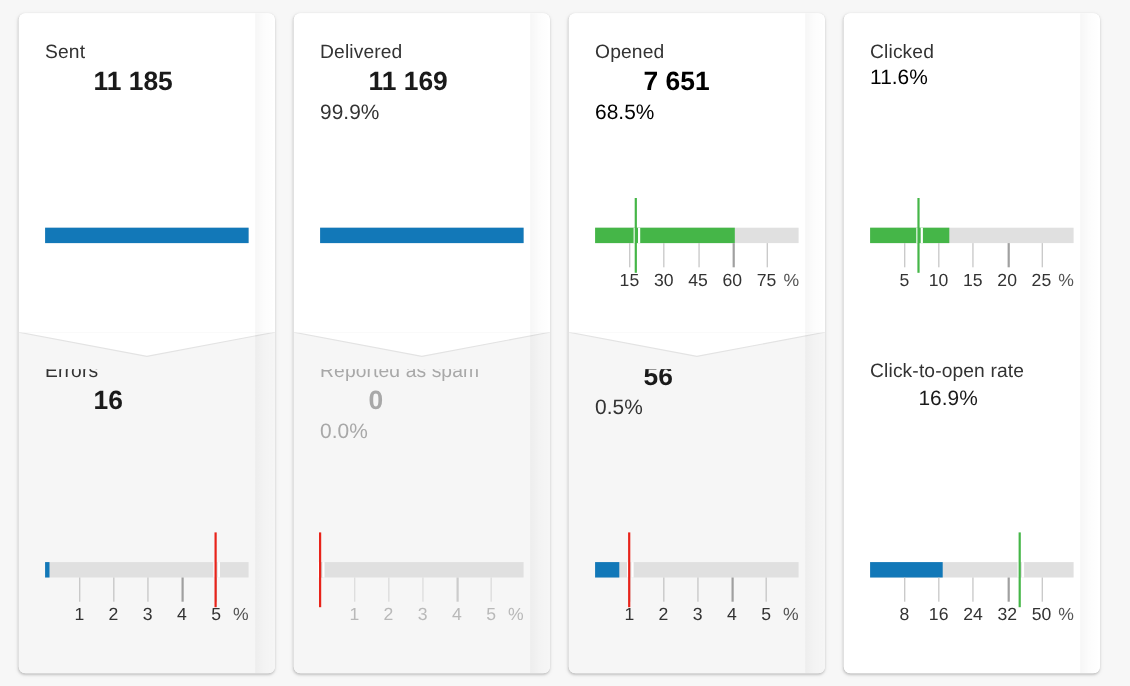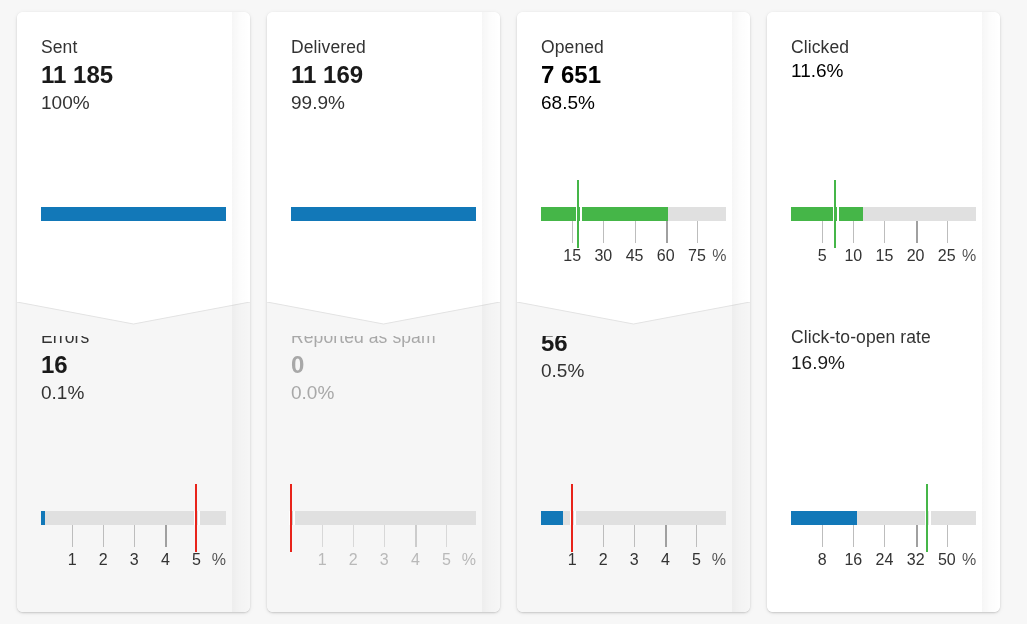--- a/index.html
+++ b/index.html
@@ -69,20 +69,21 @@
     letter-spacing: .1px;
     white-space: nowrap;
   }
   .metric-value {
     font-size: 24px;
     font-weight: bold;
     color: #1a1a1a;
     line-height: 30px;
     margin-top: 2px;
     white-space: nowrap;
+    margin-left: 44px;
   }
   .metric-pct {
     font-size: 19px;
     color: #333333;
     line-height: 26px;
     white-space: nowrap;
   }
   .metric-value.thin { font-weight: normal; font-size: 19px; line-height: 26px; }
 
   .good .metric-value, .good .metric-pct { color: #000000; }
@@ -157,31 +158,29 @@
   .muted .tick-label { color: #b9b9b9; }
 </style>
 </head>
 <body>
 
 <div id="board">
     <div class="card">
       <div class="pane pane-top">
         <div class="metric-label">Sent</div>
         <div class="metric-value">11 185</div>
-        <div class="metric-pct">100%</div>
         <div class="bullet at-top">
           <div class="track">
             <div class="fill" style="width: 100%;"></div>
           </div>
         </div>
       </div>
       <div class="pane pane-bottom">
         <div class="metric-label">Errors</div>
         <div class="metric-value">16</div>
-        <div class="metric-pct">0.1%</div>
         <div class="bullet at-bottom">
           <div class="track">
             <div class="fill" style="width: 2%;"></div>
           </div>
           <div class="ticks">
             <div class="tick" style="left: 16.8067%;"></div>
             <div class="tick" style="left: 33.6134%;"></div>
             <div class="tick" style="left: 50.4202%;"></div>
             <div class="tick strong" style="left: 67.2269%;"></div>
             <div class="tick" style="left: 84.0336%;"></div>

